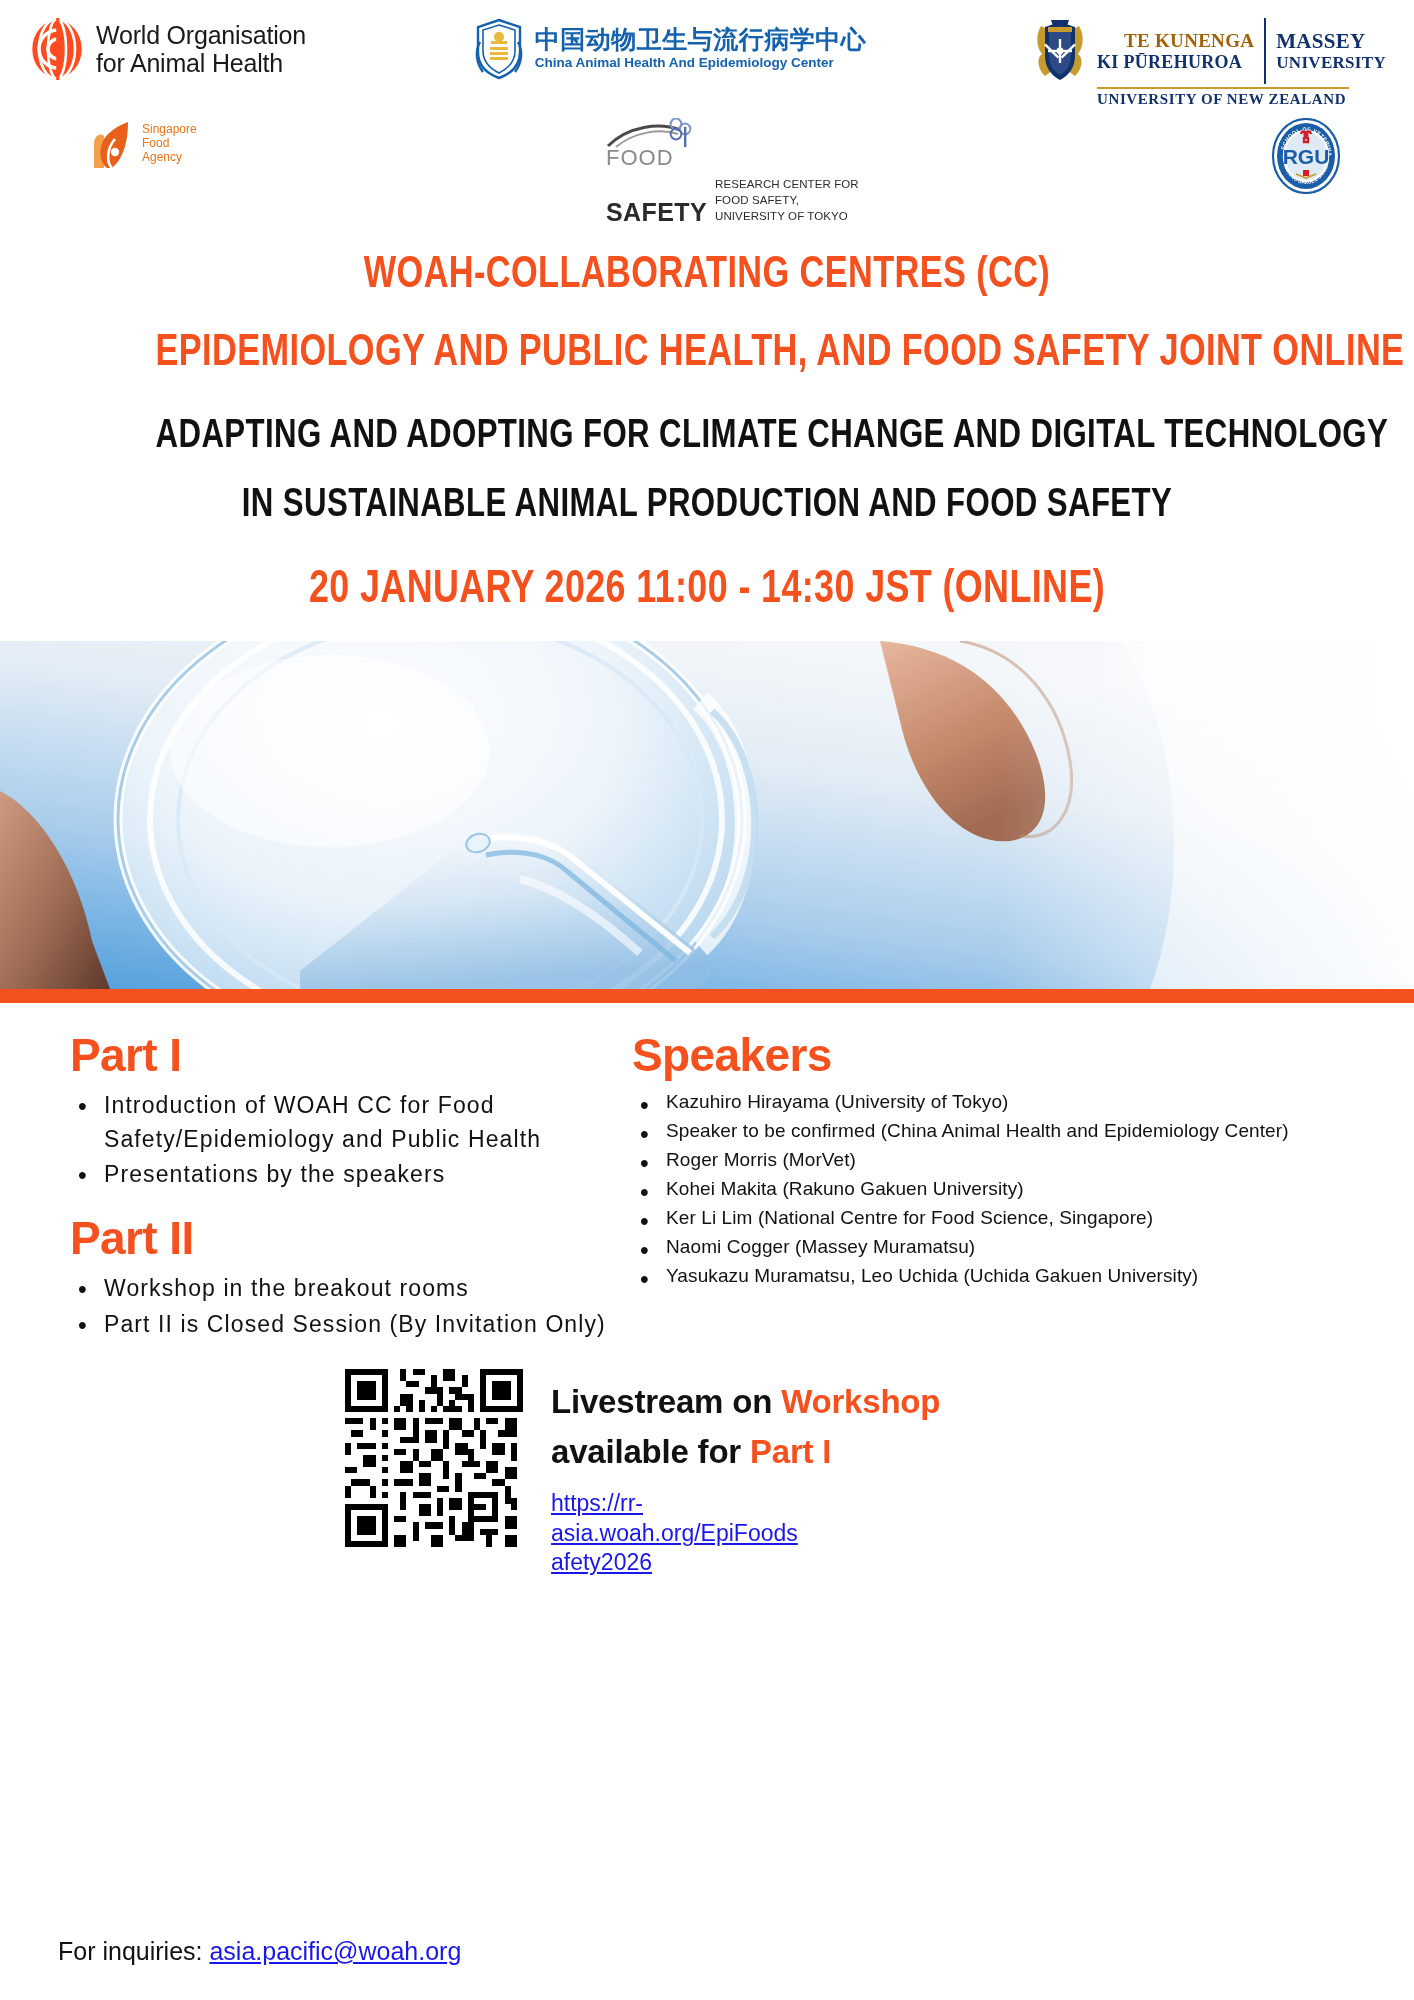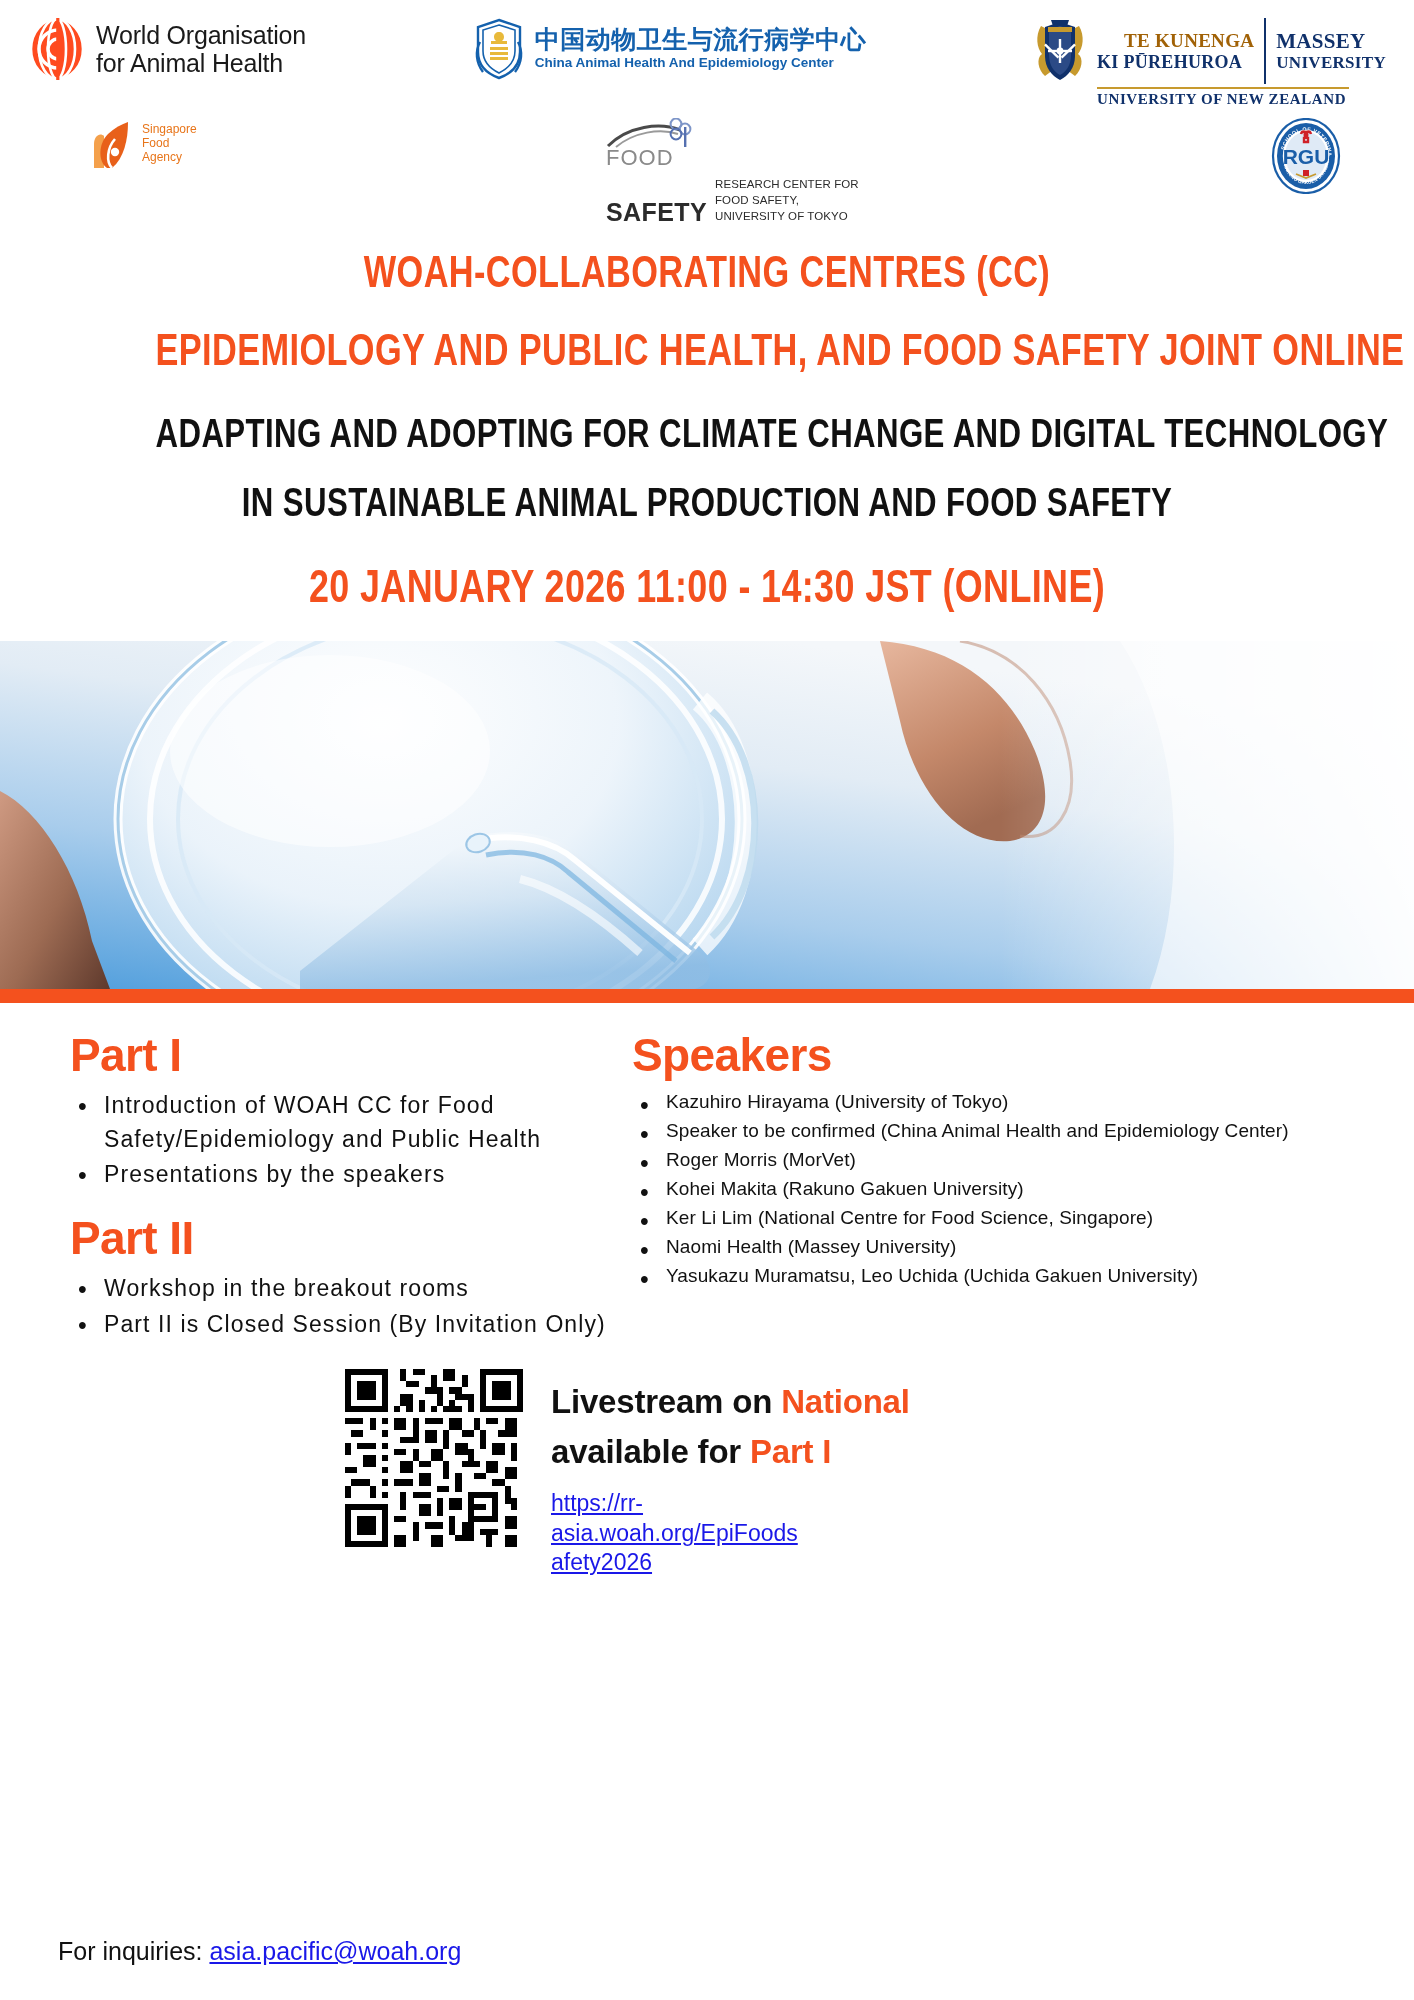--- a/index.html
+++ b/index.html
@@ -371,21 +371,21 @@
   </div>
 
   <div class="col-right">
     <div class="sec-head">Speakers</div>
     <ul class="bullets">
       <li>Kazuhiro Hirayama (University of Tokyo)</li>
       <li>Speaker to be confirmed (China Animal Health and Epidemiology Center)</li>
       <li>Roger Morris (MorVet)</li>
       <li>Kohei Makita (Rakuno Gakuen University)</li>
       <li>Ker Li Lim (National Centre for Food Science, Singapore)</li>
-      <li>Naomi Health (Massey University)</li>
+      <li>Naomi Cogger (Massey Muramatsu)</li>
       <li>Yasukazu Muramatsu, Leo Uchida (Uchida Gakuen University)</li>
     </ul>
   </div>
 </div>
 
 <div class="live-row">
   <svg class="qr" viewBox="0 0 29 29" shape-rendering="crispEdges">
     <rect width="29" height="29" fill="#ffffff"></rect>
     <g fill="#000000">
 
@@ -502,21 +502,21 @@
         <rect x="26" y="27" width="2" height="2"></rect>
       <rect x="20" y="13" width="1" height="2"></rect>
         <rect x="24" y="18" width="2" height="1"></rect>
       <rect x="21" y="22" width="2" height="1"></rect>
         <rect x="27" y="21" width="1" height="2"></rect>
     </g>
   </svg>
 
   <div class="live-txt">
     <div class="live-l1">
-      <span>Livestream on </span><span class="live-accent">National</span>
+      <span>Livestream on </span><span class="live-accent">Workshop</span>
     </div>
     <div class="live-l2">
       <span>available for </span><span class="live-accent">Part I</span>
     </div>
     <a class="live-url" href="#">https://rr-asia.woah.org/EpiFoodsafety2026</a>
   </div>
 </div>
 
 <div class="footer">
   <span>For inquiries: </span><a href="#">asia.pacific@woah.org</a>

